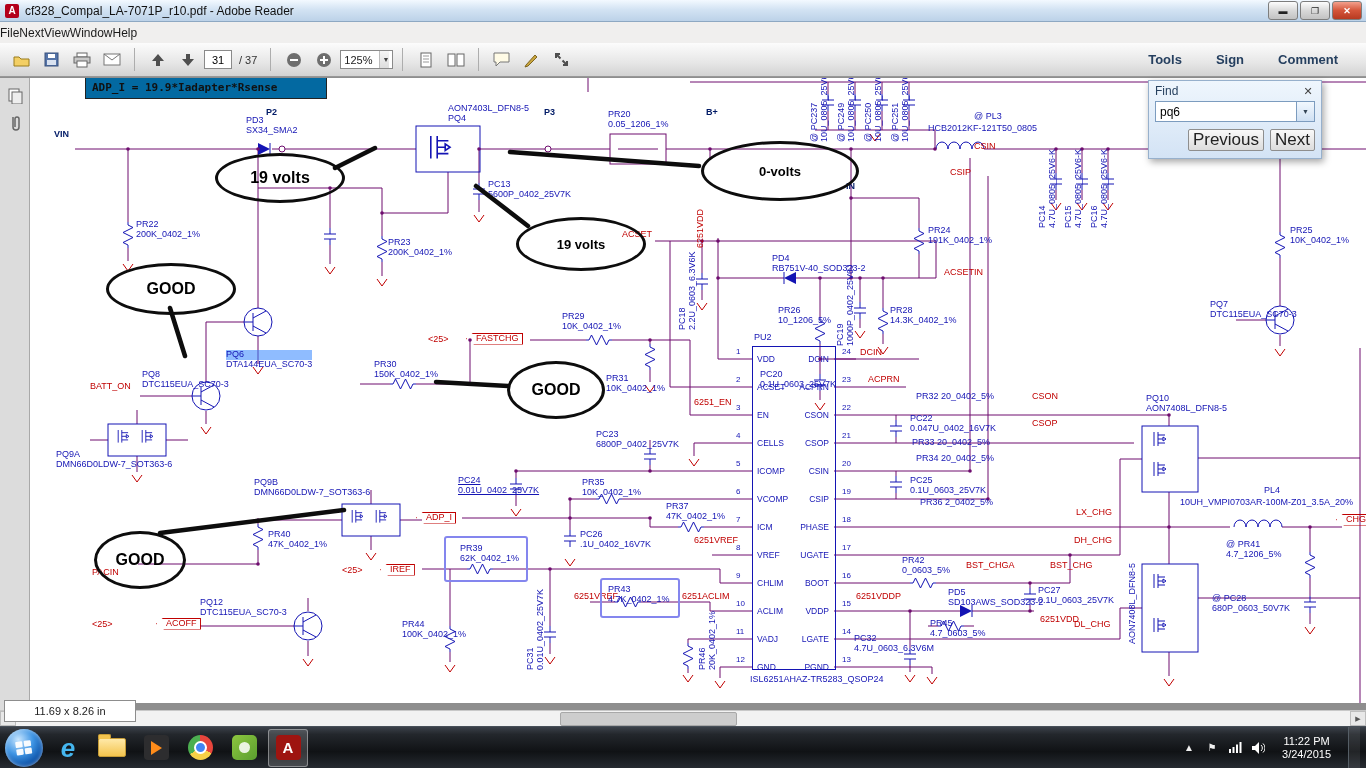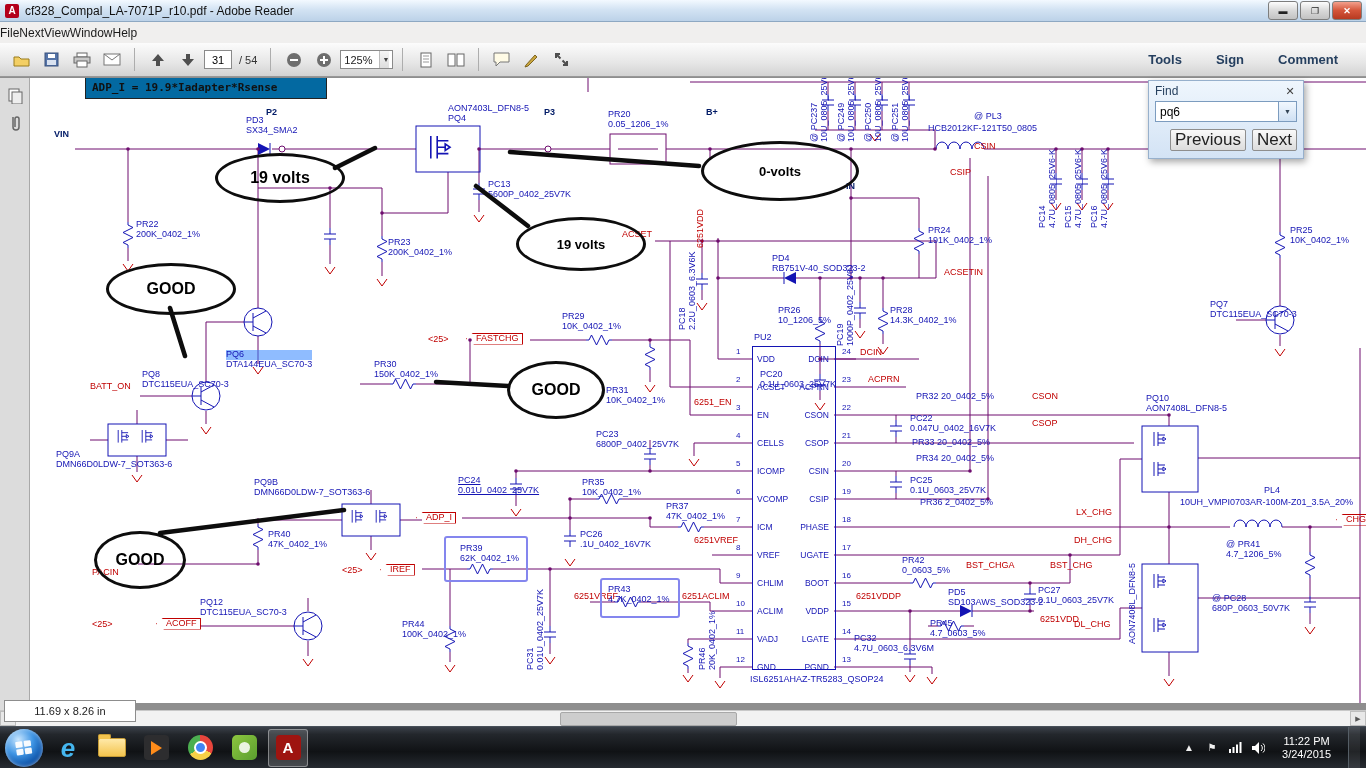--- a/index.html
+++ b/index.html
@@ -61,21 +61,21 @@
   .pnum{position:absolute;font-size:8px;color:#1414b4;line-height:8px;}
   
   .hscroll{position:absolute;left:0;bottom:0;width:1366px;height:15px;background:#f2f2f2;border-top:1px solid #c8c8c8;}
   .harrow{position:absolute;top:0;width:16px;height:15px;background:#e8e8e8;border:1px solid #bdbdbd;
     box-sizing:border-box;font-size:7px;color:#555;display:flex;align-items:center;justify-content:center;}
   .hthumb{position:absolute;left:560px;top:1px;width:175px;height:12px;background:#cdcdcd;
     border:1px solid #a8a8a8;border-radius:2px;}
   .dims{position:absolute;left:4px;top:622px;width:130px;height:20px;background:#fff;border:1px solid #8d8d8d;
     font-size:11px;color:#222;display:flex;align-items:center;justify-content:center;z-index:6;}
   
-  .find{position:absolute;left:1148px;top:80px;width:156px;z-index:30;
+  .find{position:absolute;left:1148px;top:80px;width:174px;z-index:30;
     background:linear-gradient(#eff6fd,#d3e3f5);border:1px solid #97b0cc;box-shadow:2px 3px 7px rgba(0,0,0,.35);
     padding:3px 6px 7px;box-sizing:border-box;}
   .find-head{display:flex;align-items:center;font-size:12px;color:#27415f;padding-bottom:3px;}
   .find-close{margin-left:auto;font-size:11px;color:#444;width:14px;text-align:center;}
   .find-input{display:flex;height:19px;border:1px solid #7c9cbf;background:#fff;}
   .find-input input{flex:1;border:none;outline:none;font-size:12px;padding:0 4px;font-family:"Liberation Sans",sans-serif;min-width:0;}
   .combo-arrow{width:17px;border-left:1px solid #7c9cbf;background:linear-gradient(#f2f8fe,#cfe0f3);
     display:flex;align-items:center;justify-content:center;font-size:7px;color:#345;}
   .find-btns{display:flex;justify-content:flex-end;gap:6px;margin-top:7px;}
   .fbtn{height:20px;padding:0 4px;font-size:17px;color:#222;background:linear-gradient(#f9f9f9,#dcdcdc);
@@ -162,21 +162,21 @@
     <svg width="14" height="14">
         <path d="M7,1 L13,8 H9 V13 H5 V8 H1 Z" fill="#4f4f4f"></path>
       </svg>
     </div>
   <div class="tbtn">
     <svg width="14" height="14">
         <path d="M7,13 L1,6 H5 V1 H9 V6 H13 Z" fill="#4f4f4f"></path>
       </svg>
     </div>
   <input class="page-input" value="31" style="">
-  <span class="page-total">/ 54</span>
+  <span class="page-total">/ 37</span>
   <div class="tsep"></div>
   <div class="tbtn">
     <svg width="16" height="16">
         <circle cx="8" cy="8" r="7" fill="#6e6e6e"></circle>
         <rect x="4" y="7" width="8" height="2" fill="#fff"></rect>
       </svg>
     </div>
   <div class="tbtn">
     <svg width="16" height="16">
         <circle cx="8" cy="8" r="7" fill="#6e6e6e"></circle>
@@ -599,21 +599,21 @@
         <div class="slabel net" style="left: 398px; top: 257px;">
           <span>&lt;25&gt;</span>
         </div>
         <div class="slabel net sflag" style="left: 436px; top: 255px;">
           <span class="x">FASTCHG</span>
         </div>
         <div class="slabel comp" style="left: 344px; top: 282px;">
           <span>PR30</span>
           <span>150K_0402_1%</span>
         </div>
-        <div class="slabel comp" style="left: 576px; top: 296px; margin-top: 12px;">
+        <div class="slabel comp" style="left: 576px; top: 296px;">
           <span>PR31</span>
           <span>10K_0402_1%</span>
         </div>
         <div class="slabel net" style="left: 664px; top: 320px;">
           <span>6251_EN</span>
         </div>
         <div class="slabel net" style="left: 60px; top: 304px;">
           <span>BATT_ON</span>
         </div>
         <div class="slabel comp" style="left: 196px; top: 272px;">

